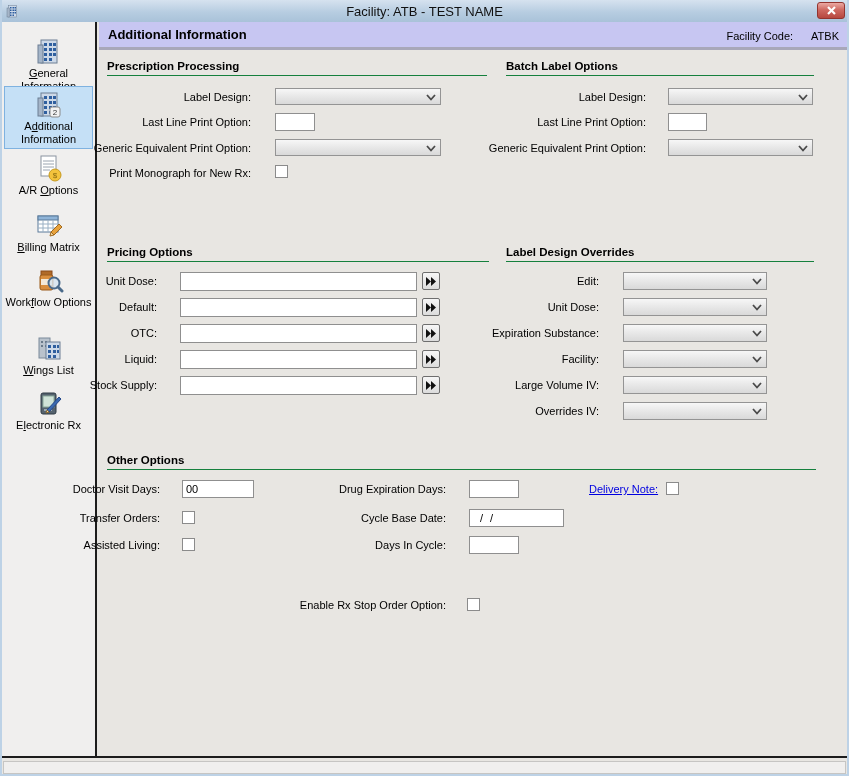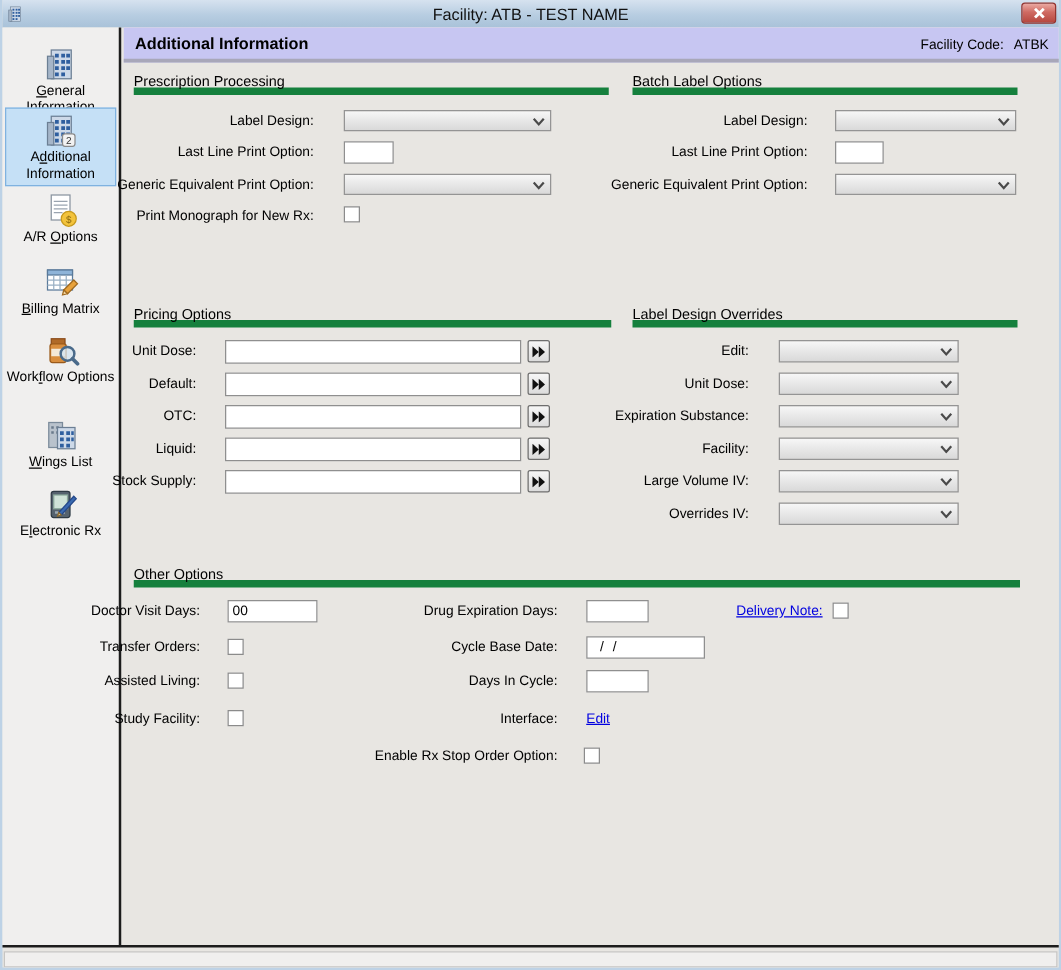--- a/index.html
+++ b/index.html
@@ -34,24 +34,24 @@
   .nav-item.selected { background:#c5e0f6; border:1px solid #7fb2e0; }
   .nav-icon { display:block; margin:0 auto 1px auto; }
   .nav-item u { text-decoration:underline; }
 
   
   .main { position:absolute; left:97px; top:22px; width:750px; height:734px; background:#e8e6e2; }
   .main-header { position:absolute; left:0; top:0; width:750px; height:28px; background:#c7c6f2;
                  border-bottom:3px solid #a8a7b9; display:flex; align-items:center; }
   .main-title { font-size:13px; font-weight:bold; margin-left:9px; }
   .facility-code { position:absolute; right:10px; top:0; line-height:28px; }
-  .facility-code .code-value { margin-left:8px; }
+  .facility-code .code-value { margin-left:18px; }
 
   .section { position:absolute; }
-  .section-title { font-weight:normal; font-size:11.5px; height:16px; border-bottom:6px solid #15803d; }
+  .section-title { font-weight:bold; font-size:11.5px; height:16px; border-bottom:1px solid #15803d; }
   .row { position:absolute; left:0; right:16px; height:20px; }
   .lbl { position:absolute; top:0; white-space:nowrap; line-height:18px; }
   .ctl { position:absolute; top:0; }
 
   
   .dropdown { border:1px solid #949494; background:linear-gradient(#f7f7f7, #e9e9e9 45%, #d9d9d9);
               position:relative; cursor:pointer; }
   .dropdown .dd-value { position:absolute; left:4px; top:1px; right:16px; overflow:hidden; }
   .dd-chevron { position:absolute; right:4px; top:50%; margin-top:-3px; }
   .tbox { border:1px solid #8f8f8f; background:#fff; height:18px; font-family:"Liberation Sans",sans-serif;
@@ -422,26 +422,20 @@
         <input class="ctl c2 tbox" style="width: 95px; padding-left: 10px; letter-spacing: 2px;" value="/ /">
       </div>
 
       <div class="row" style="top:82px">
         <span class="lbl c1">Assisted Living:</span>
         <span class="ctl c1 checkbox" style="top:2px"></span>
         <span class="lbl c2">Days In Cycle:</span>
         <input class="ctl c2 tbox" style="width: 50px;" value="">
       </div>
 
-      <div class="row" style="top:112px">
-        <span class="lbl c1">Study Facility:</span>
-        <span class="ctl c1 checkbox" style="top:2px"></span>
-        <span class="lbl c2">Interface:</span>
-        <a class="ctl c2 link" style="line-height:18px">Edit</a>
-      </div>
 
       <div class="row" style="top:142px">
         <span class="lbl c2">Enable Rx Stop Order Option:</span>
         <span class="ctl c2 checkbox" style="top:2px; left:360px"></span>
       </div>
     </div>
   </div>
 
   <div class="frame-line"></div>
   <div class="bottombar"></div>

